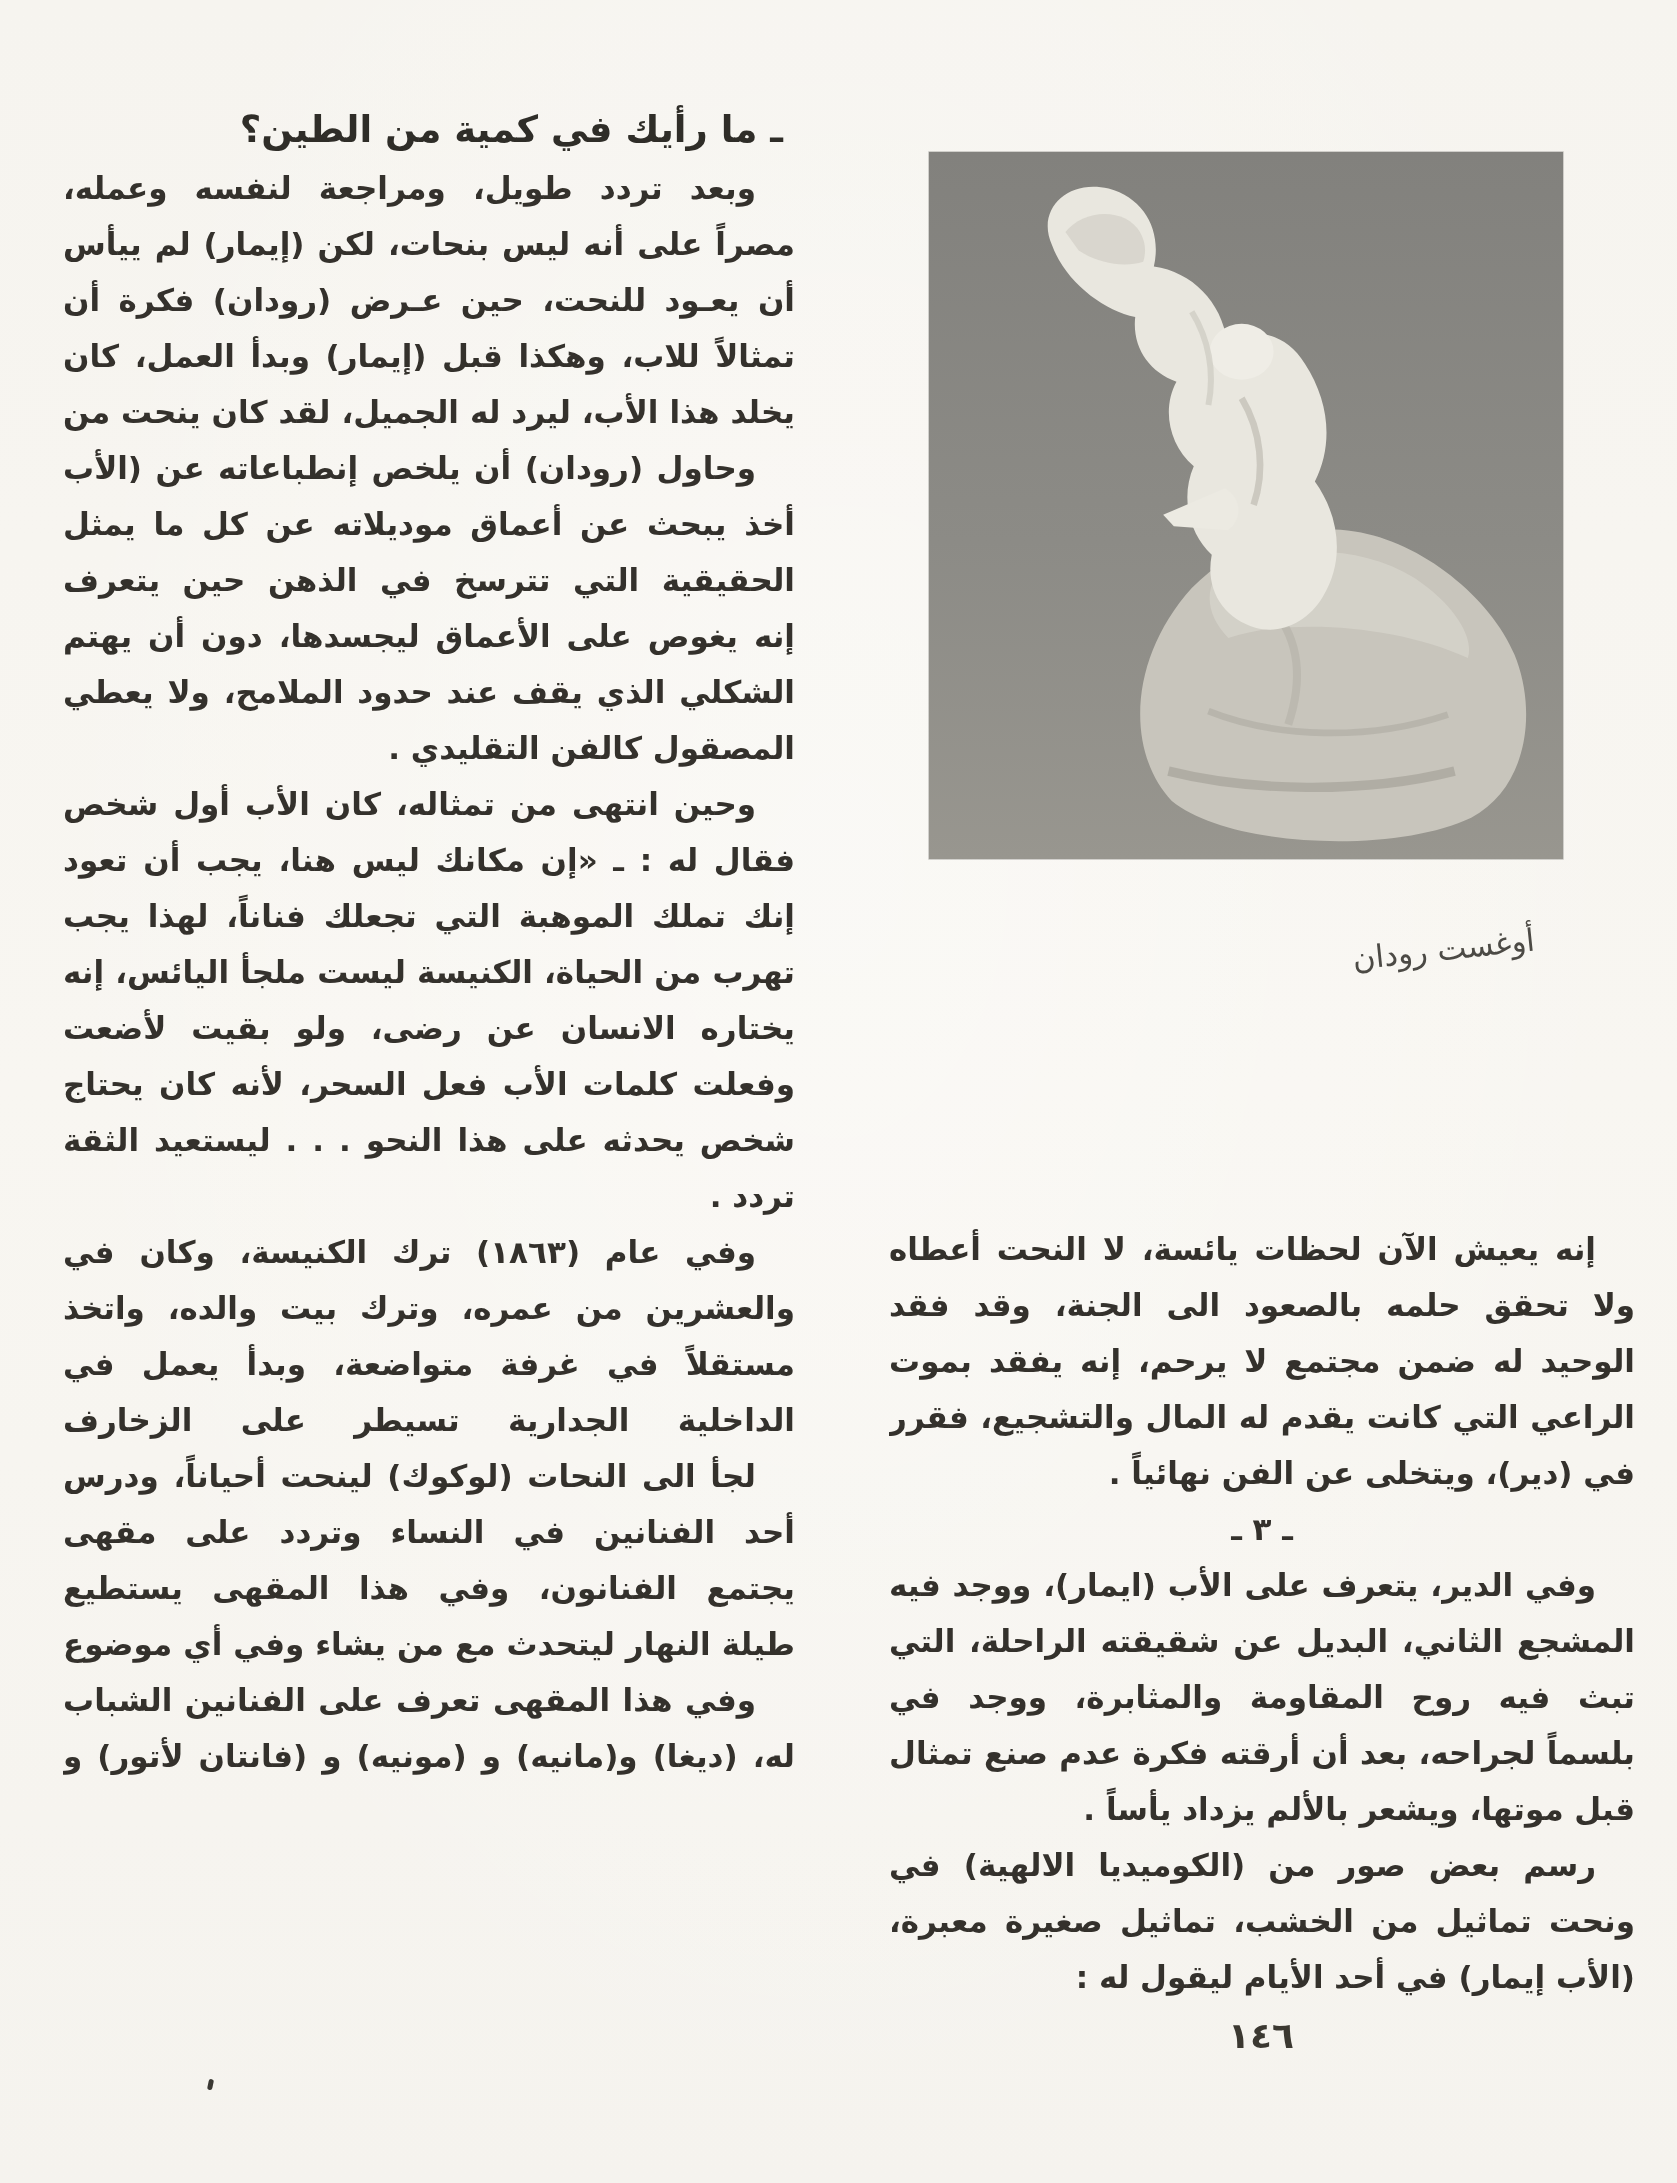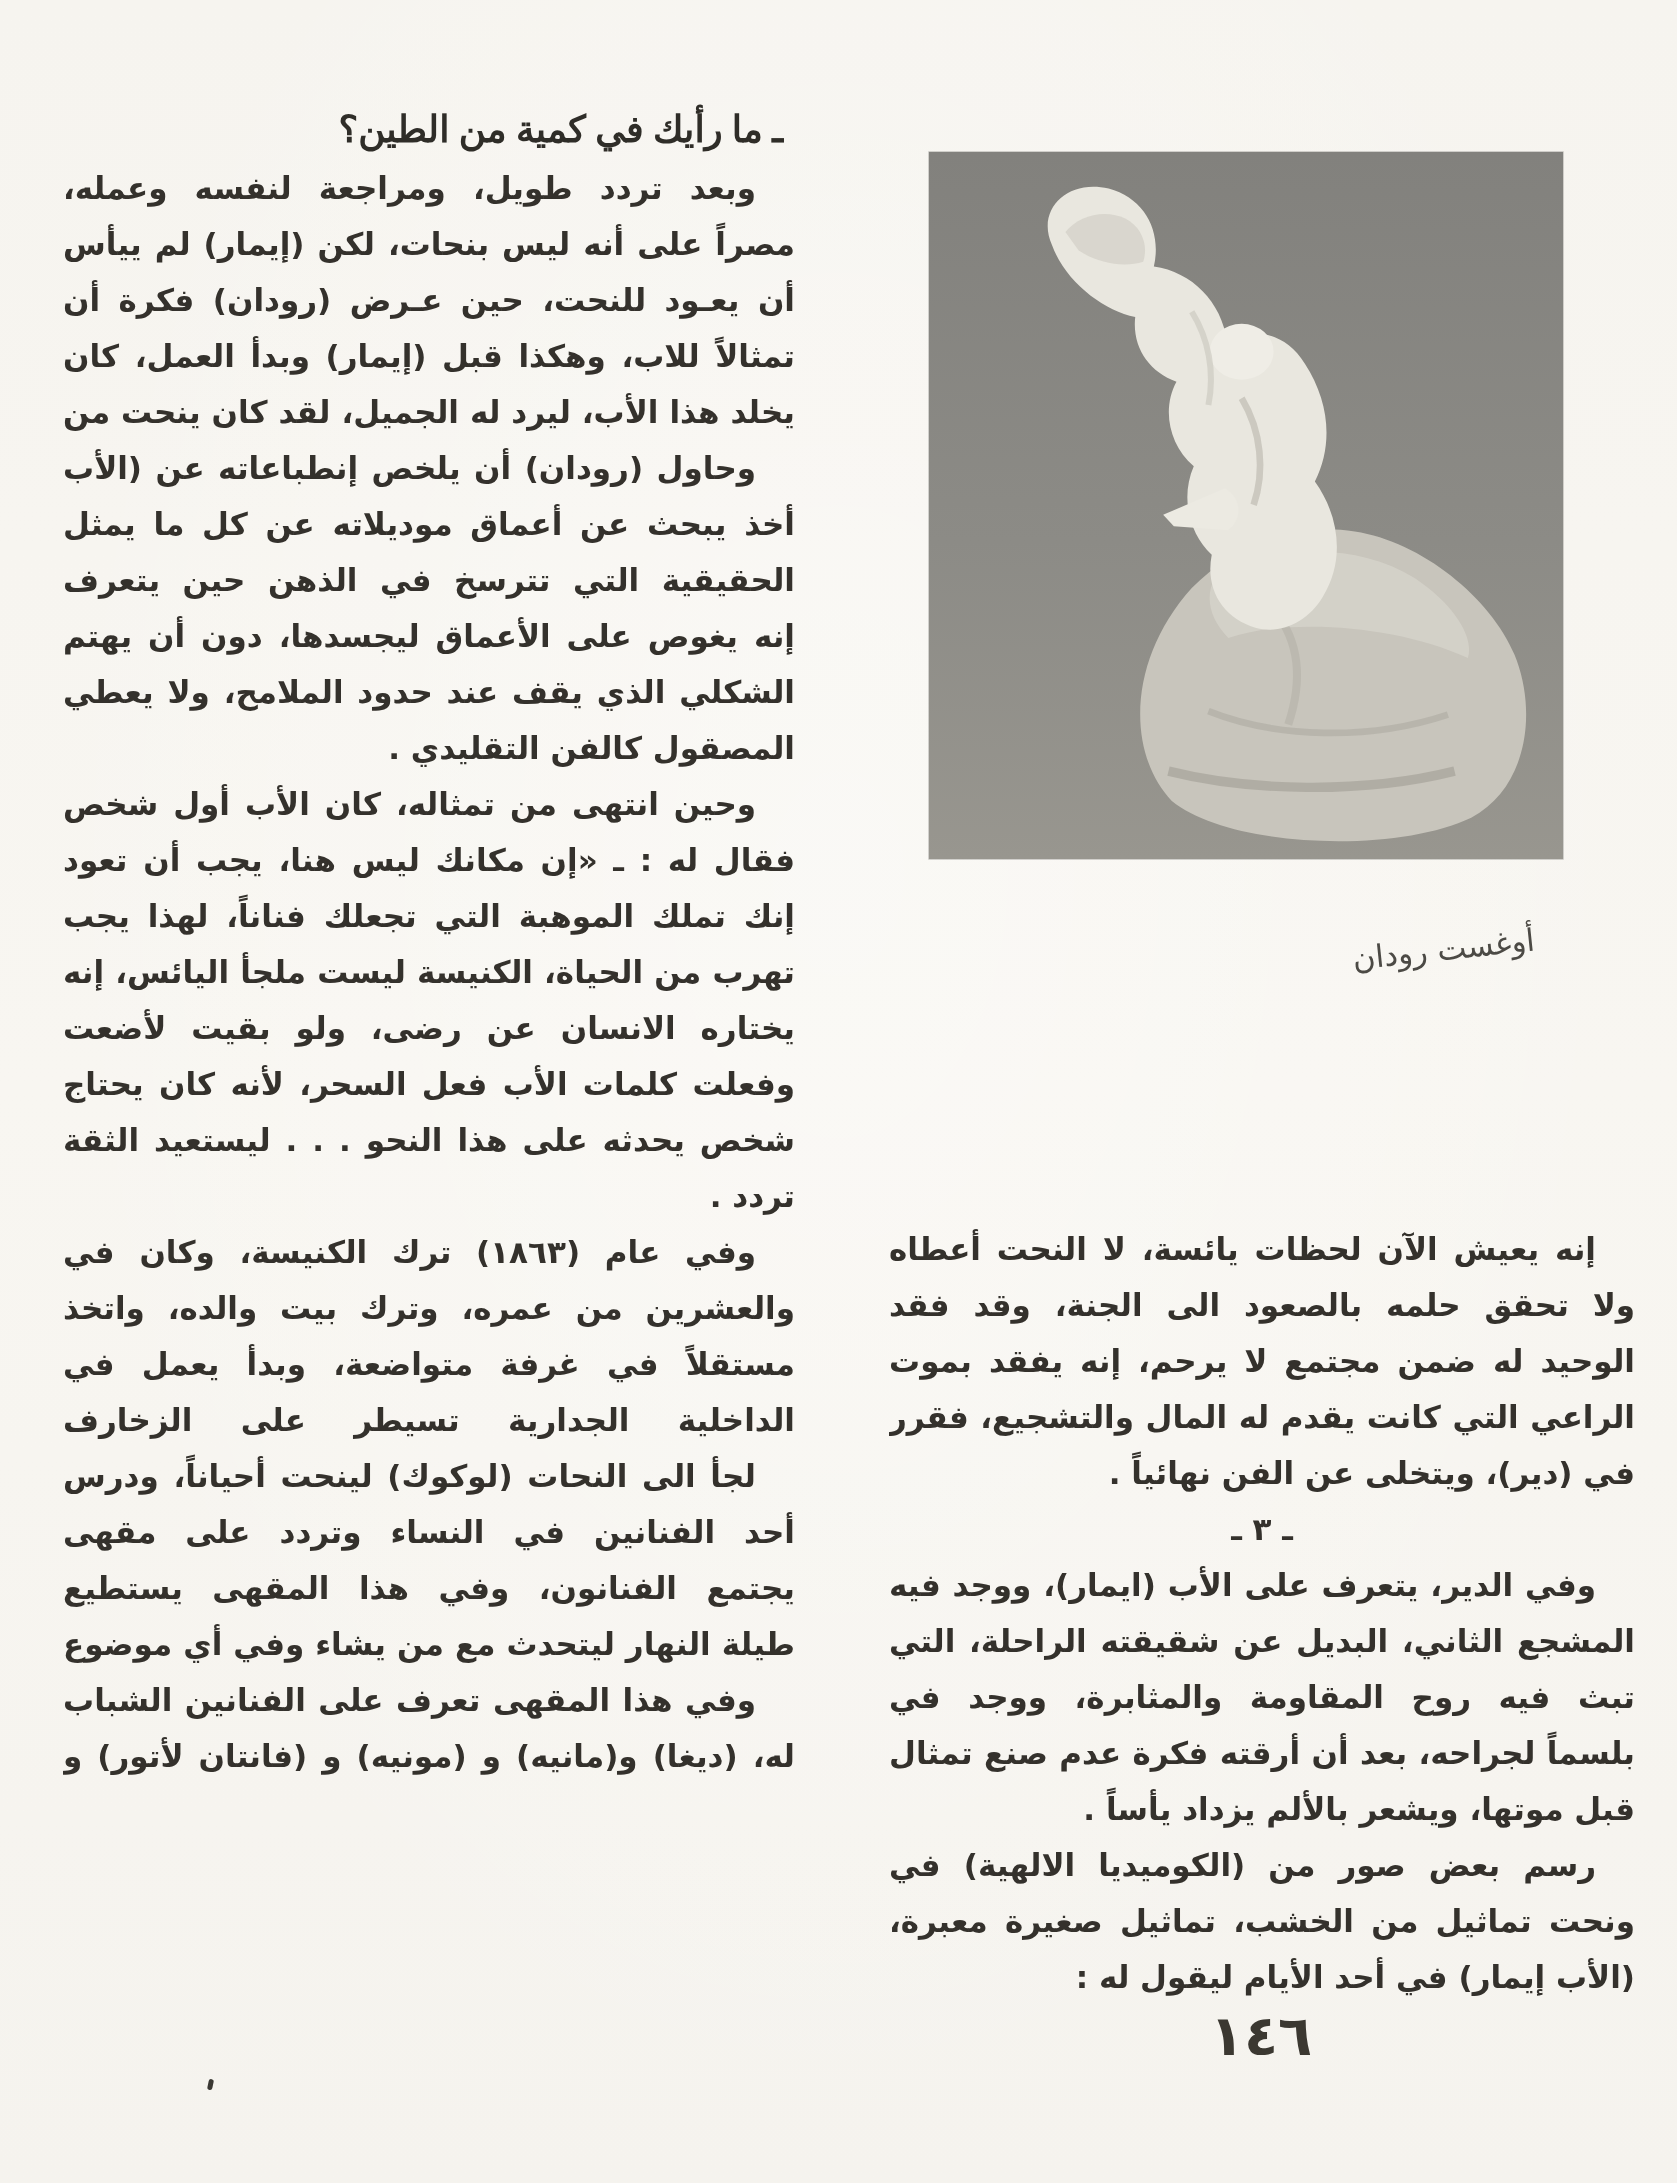--- a/index.html
+++ b/index.html
@@ -12,21 +12,20 @@
     overflow:hidden;
     font-family:"DejaVu Sans",sans-serif;
     color:#34312c;
     direction:rtl;
   }
   .heading{
     position:absolute;left:63px;top:99px;width:732px;height:61px;
     line-height:61px;font-size:37px;font-weight:bold;
     text-align:right;padding-right:12px;box-sizing:border-box;
     color:#2f2d28;
-    font-family:Liberation Serif, serif;
   }
   .col{position:absolute;box-sizing:border-box;font-weight:bold;font-size:31px;color:#34312c;}
   .col-left{left:63px;top:160px;width:732px;}
   .col-right{left:889px;top:1221px;width:746px;}
   .tline{
     height:56px;line-height:56px;overflow:hidden;
     text-align:justify;text-align-last:justify;text-justify:inter-word;
     white-space:normal;
   }
   .tline.end{text-align-last:right;}
@@ -41,21 +40,21 @@
   .hand-caption{
     position:absolute;left:1331px;top:913px;width:226px;height:80px;
     font-size:31px;color:#4c4a45;text-align:center;line-height:73px;
     transform:rotate(-6deg);
     font-weight:normal;
     letter-spacing:1.3px;
   }
   .page-number{
     position:absolute;left:1181px;top:2002px;width:160px;height:67px;
     text-align:center;line-height:67px;
-    font-size:56px;font-weight:bold;color:#3b3831;
+    font-size:36px;font-weight:bold;color:#3b3831;
   }
   .ink-speck{
     position:absolute;left:208px;top:2079px;width:4.7px;height:11.3px;
     background:#3a3833;border-radius:2.7px;transform:rotate(12deg);
   }
 </style>
 </head>
 <body>
 
 <div class="page">

